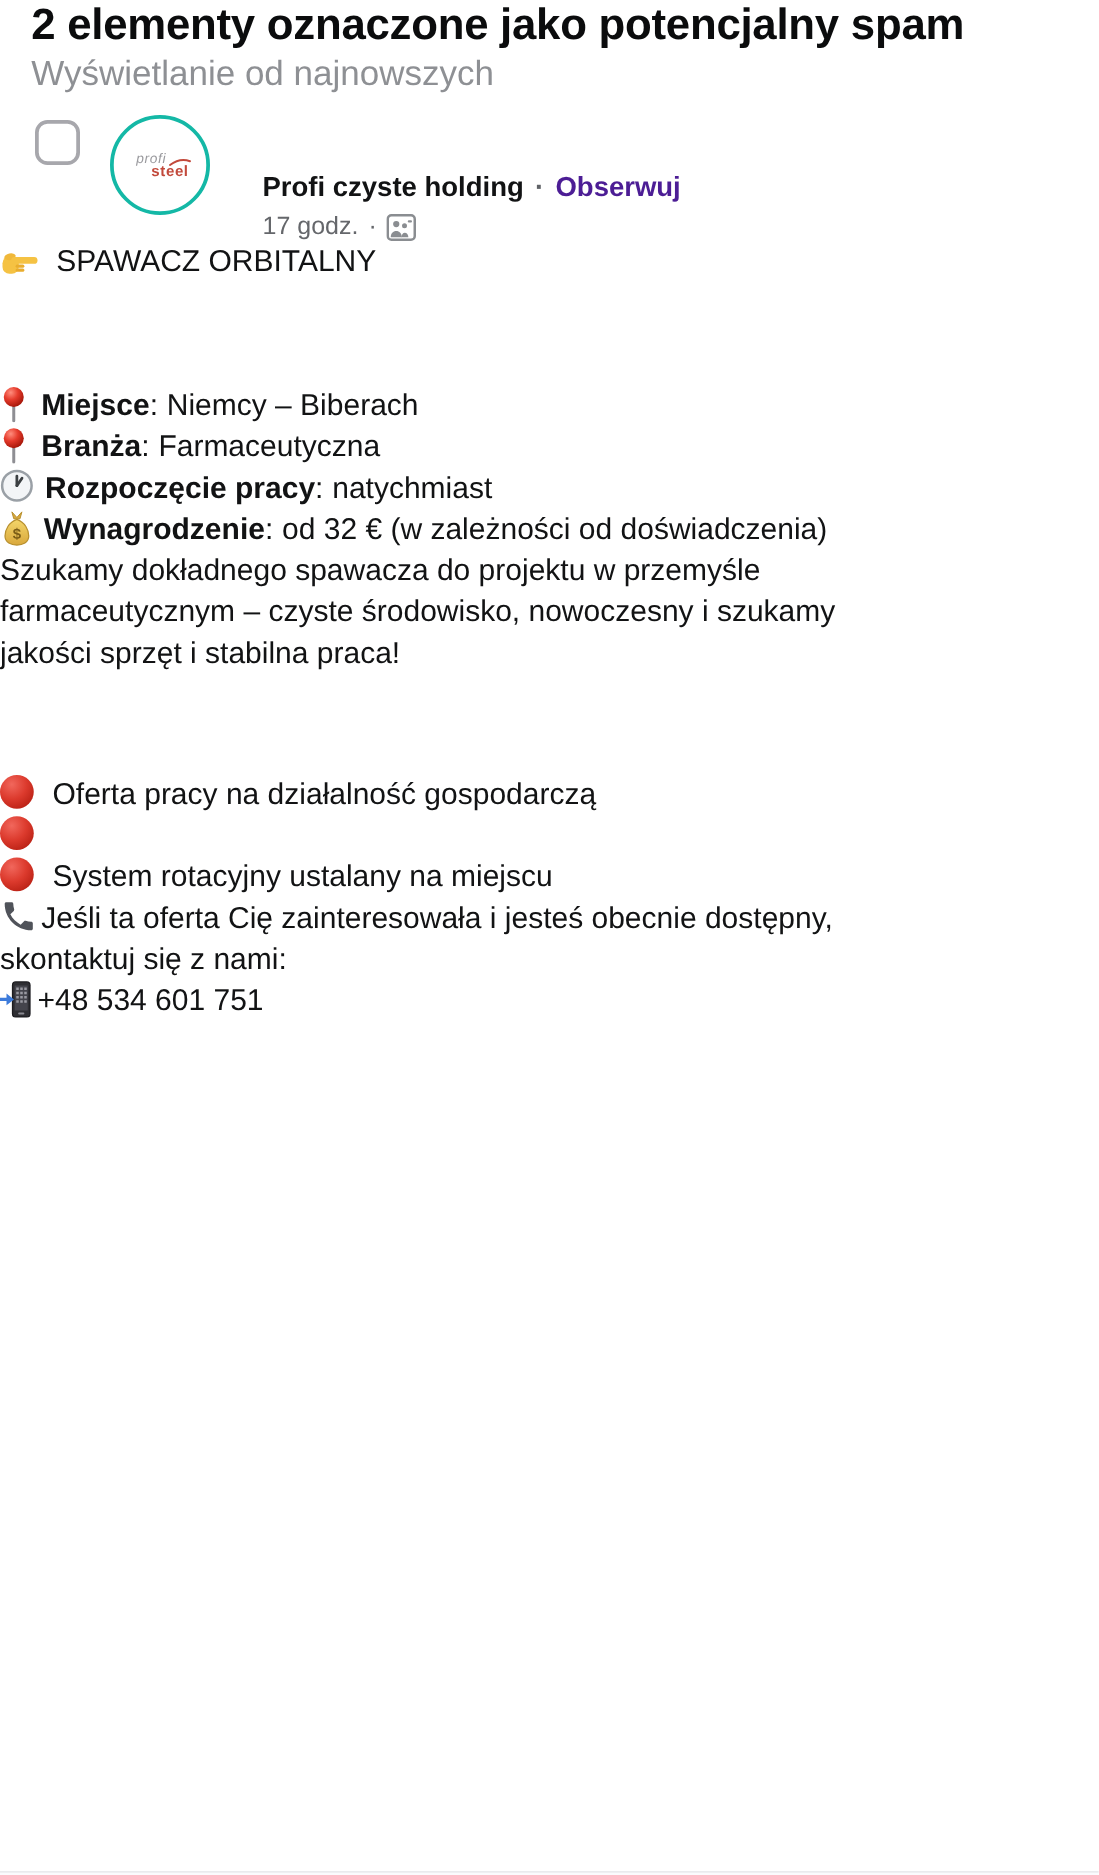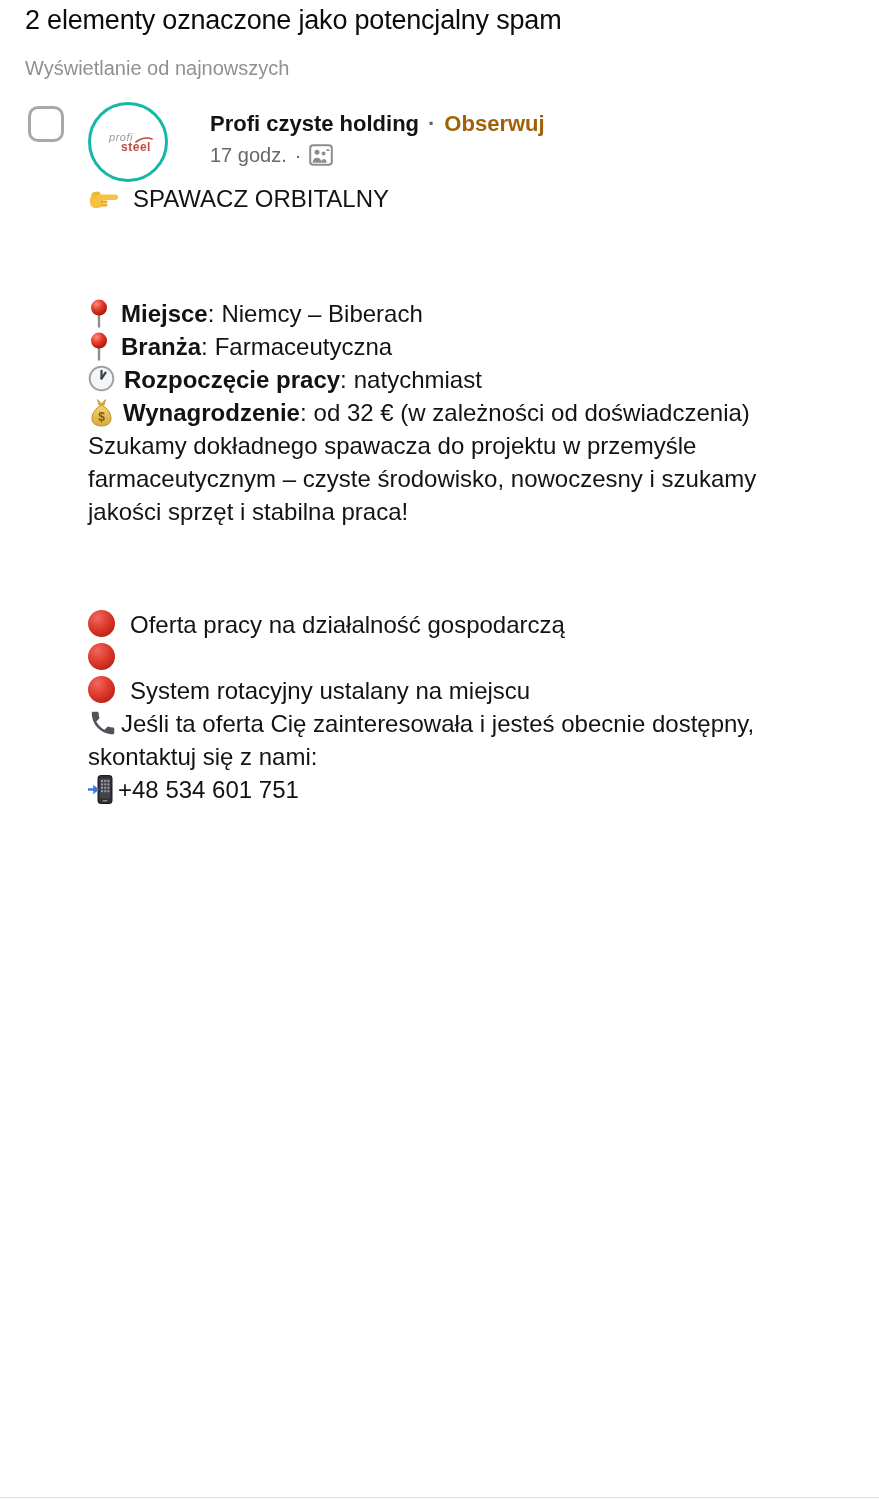--- a/index.html
+++ b/index.html
@@ -9,26 +9,26 @@
     background:#ffffff;
     font-family:"Liberation Sans", sans-serif;
     color:#121314;
     -webkit-font-smoothing:antialiased;
   }
   .page { width:879px; height:1500px; position:relative; }
 
   
   .page-title {
     margin:4px 0 0 25px;
-    font-size:27px; line-height:32px; font-weight:400; color:#0b0c0d;
+    font-size:35px; line-height:32px; font-weight:700; color:#0b0c0d;
     letter-spacing:-0.2px;
   }
   .page-subtitle {
-    margin:19px 0 0 25px;
-    font-size:20px; line-height:27px; color:#8e9094; font-weight:400;
+    margin:9px 0 0 25px;
+    font-size:28px; line-height:27px; color:#8e9094; font-weight:400;
   }
 
   
   .filter-row { margin:40px 0 0 28px; display:flex; align-items:center; gap:19px; }
   .checkbox {
     width:36px; height:36px; border:3px solid #a7a7ac; border-radius:10px;
     background:#fff; flex:0 0 auto; cursor:pointer;
   }
   .filter-btn {
     display:flex; align-items:center; gap:15px;
@@ -59,25 +59,25 @@
   .avatar .logo-bottom {
     font-size:12px; font-weight:700; color:#c2493b;
     margin:-3px 0 0 16px; letter-spacing:0.5px;
   }
   .avatar .logo-swoosh { position:absolute; right:12px; top:30px; }
 
   .author { margin-left:18px; padding-top:8px; }
   .name-line { display:flex; align-items:baseline; gap:9px; font-size:22px; line-height:27px; }
   .author-name { font-weight:700; color:#121314; cursor:pointer; }
   .name-sep { color:#5f6266; font-weight:700; }
-  .follow-link { font-weight:700; color:#a16207; cursor:pointer; text-decoration:none; }
-  .meta-line { margin-top:7px; display:flex; align-items:flex-start; gap:8px; font-size:20px; color:#65676b; }
-
-  
-  .post-body { margin-left:88px; width:748px; font-size:24px; line-height:33px; color:#121314; }
+  .follow-link { font-weight:700; color:#4c1d95; cursor:pointer; text-decoration:none;margin-top:36px; }
+  .meta-line { margin-top:7px; display:flex; align-items:flex-end; gap:8px; font-size:20px; color:#65676b; }
+
+  
+  .post-body { width:748px; font-size:24px; line-height:33px; color:#121314; }
   .post-body p { margin:0; }
   .title-line { margin-top:18px; display:flex; align-items:center; gap:13px; font-size:24px; }
   .details { margin-top:82px; }
   .detail { margin-bottom:24px; }
   .detail b { font-weight:700; }
   .colon { margin-right:7px; }
   .p-gap { margin-top:80px; }
   .bullets { margin-top:80px; }
   .bullet { margin-bottom:24px; }
   .red-dot {

